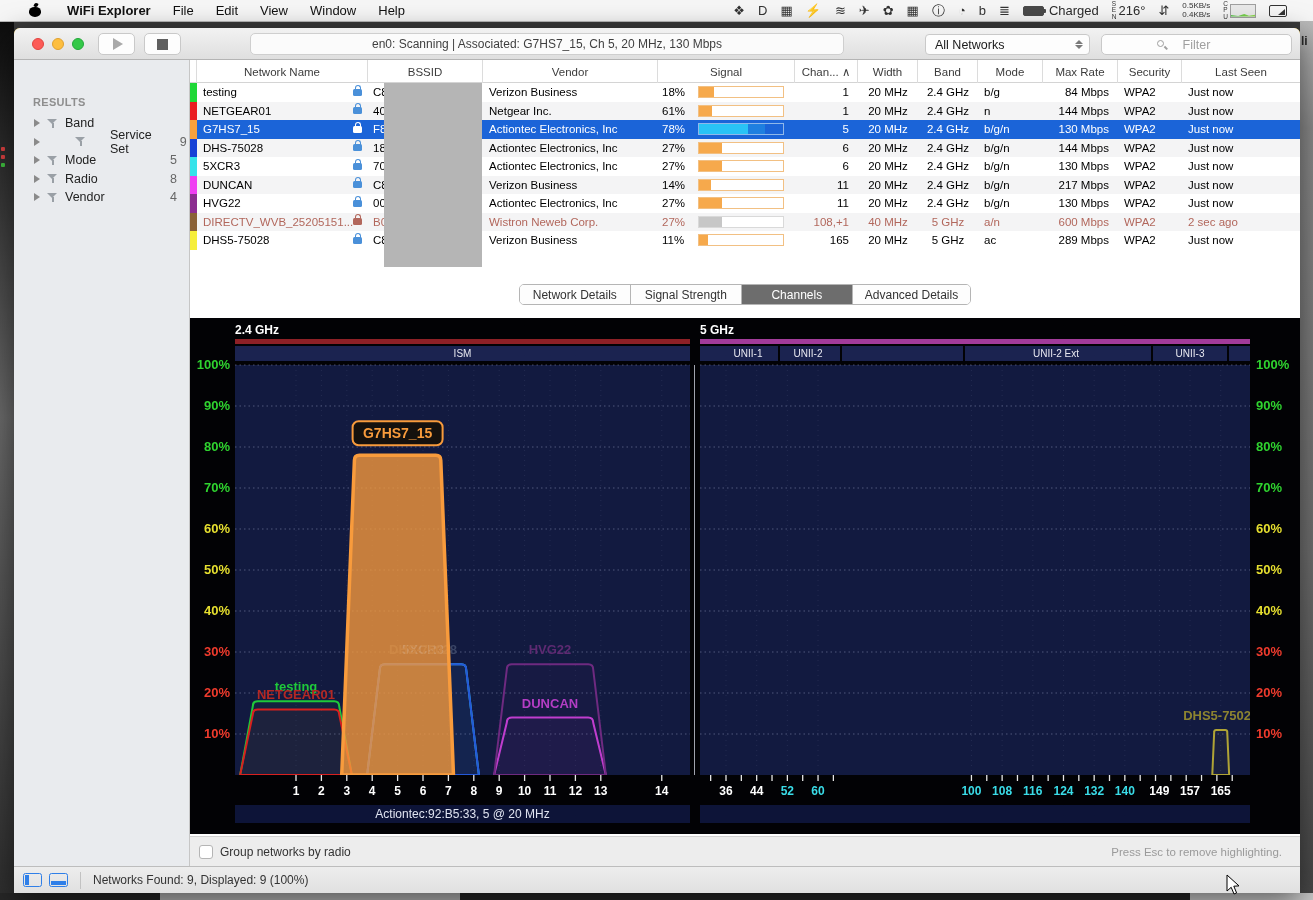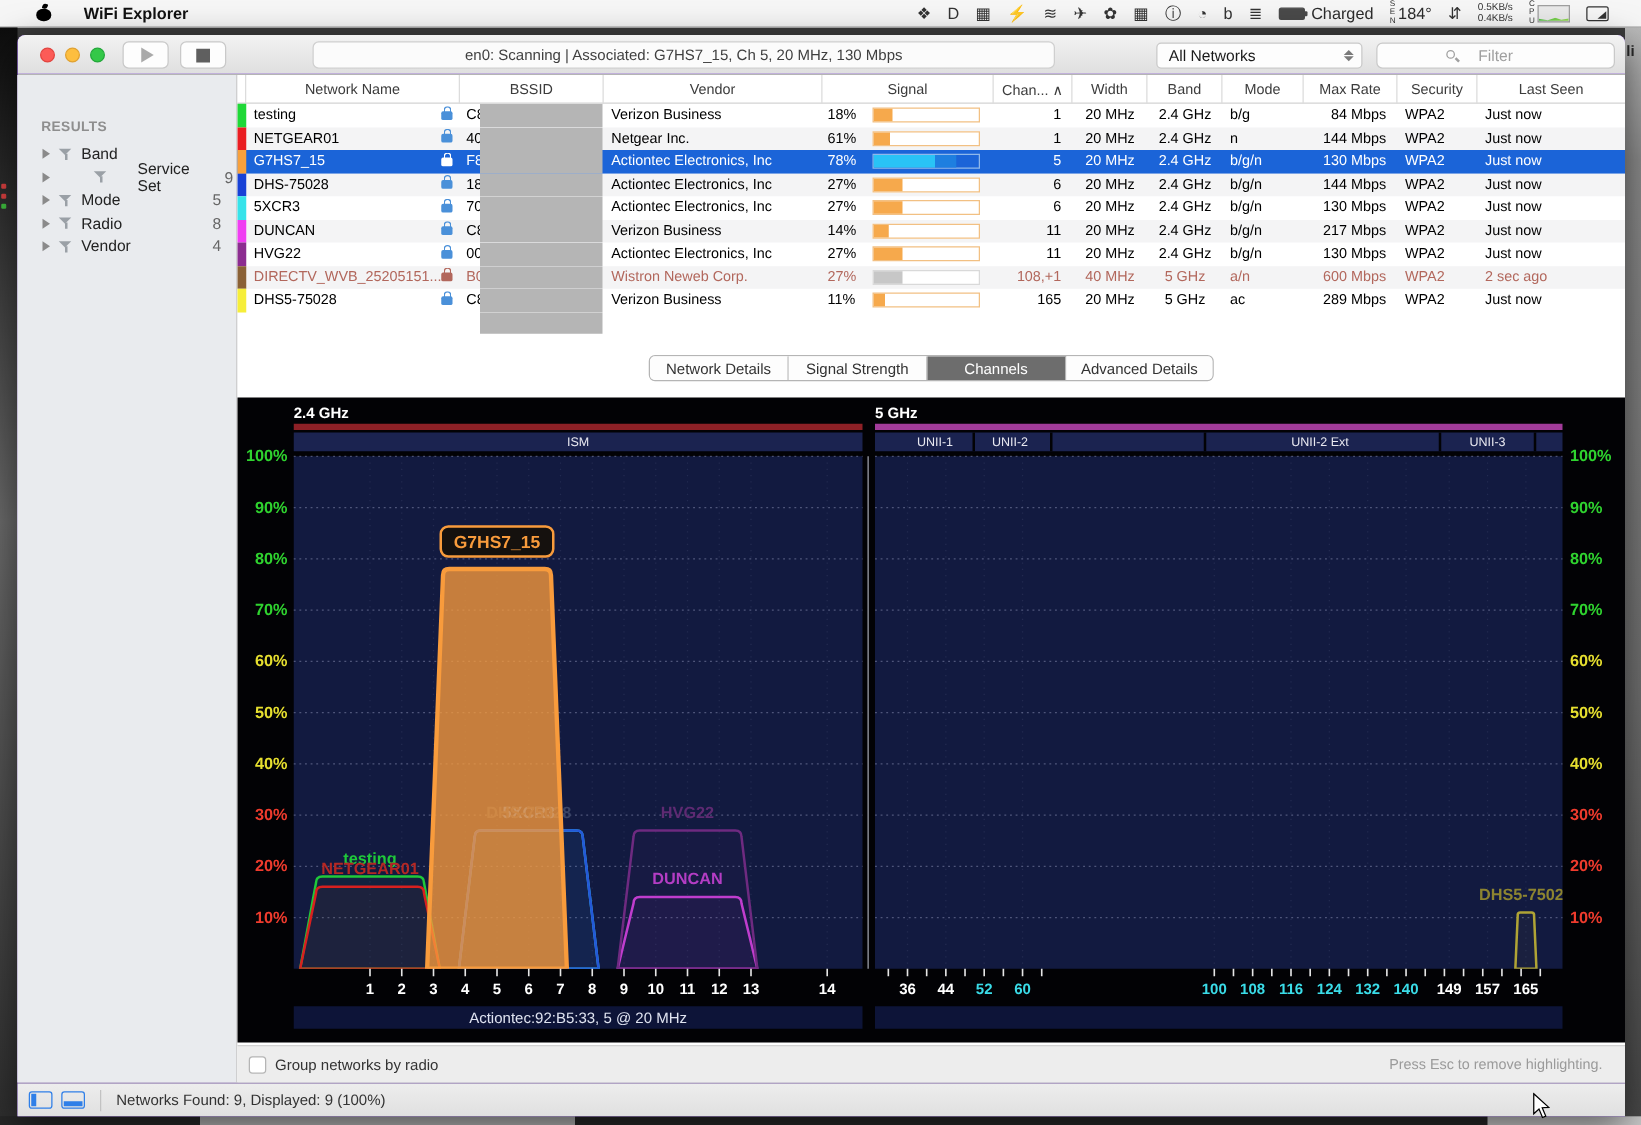--- a/index.html
+++ b/index.html
@@ -32,21 +32,21 @@
   .battery{display:flex;align-items:center;gap:5px;font-size:13px;}
   .batt-shape{width:21px;height:10px;border:1px solid #4a4a4a;border-radius:2px;background:#4a4a4a;position:relative;}
   .batt-shape::after{content:"";position:absolute;right:-3px;top:2.5px;width:2px;height:4px;background:#4a4a4a;border-radius:0 1px 1px 0;}
   .mini-stack{display:flex;flex-direction:column;font-size:6.5px;line-height:6.5px;color:#333;}
   .cpu-graph{width:26px;height:14px;background:#e9e9e9;border:1px solid #9f9f9f;position:relative;overflow:hidden;}
   .cpu-graph::after{content:"";position:absolute;left:0;bottom:0;width:100%;height:4px;
     background:linear-gradient(90deg,#57c24b,#8fd94c);clip-path:polygon(0 100%,0 60%,30% 90%,55% 40%,75% 80%,100% 55%,100% 100%);}
   .display-icon{width:18px;height:12px;border:1.5px solid #333;border-radius:2px;position:relative;}
   .display-icon::after{content:"";position:absolute;right:1px;bottom:1px;border-left:7px solid transparent;border-bottom:6px solid #333;}
   
-  .window{position:absolute;left:14px;top:28px;width:1286px;height:865px;background:#6d28d9;
+  .window{position:absolute;left:14px;top:28px;width:1286px;height:865px;background:#eab308;
     border-radius:6px 6px 0 0;box-shadow:0 8px 30px rgba(0,0,0,.55);}
   .titlebar{position:absolute;left:0;top:0;width:100%;height:32px;
     background:linear-gradient(#f2f2f2,#dfdfdf);border-bottom:1px solid #b4b4b4;border-radius:6px 6px 0 0;}
   .tl{position:absolute;top:10px;width:12px;height:12px;border-radius:50%;}
   .tl.r{left:18px;background:#fc5b57;border:0.5px solid #e2443f;}
   .tl.y{left:38px;background:#fdbe3f;border:0.5px solid #e0a130;}
   .tl.g{left:58px;background:#34c848;border:0.5px solid #23a83a;}
   .tbtn{position:absolute;top:5px;width:37px;height:22px;background:#fdfdfd;border:1px solid #c9c9c9;
     border-radius:5px;display:flex;align-items:center;justify-content:center;}
   .play-tri{width:0;height:0;border-left:10px solid #a9a9a9;border-top:6px solid transparent;border-bottom:6px solid transparent;margin-left:2px;}
@@ -135,20 +135,27 @@
 <body>
 
 <div class="screen">
 
   <div class="menubar">
     <div class="left">
       <div class="mitem">
           <span class="apple"></span>
         </div>
       <div class="mitem appname">WiFi Explorer</div>
+      <div id="menu-items" style="display:flex;">
+          <div class="mitem">File</div>
+          <div class="mitem">Edit</div>
+          <div class="mitem">View</div>
+          <div class="mitem">Window</div>
+          <div class="mitem">Help</div>
+        </div>
     </div>
     <div class="right">
       <span id="status-icons" style="display:flex;gap:13px;">
           <span class="sticon">❖</span>
           <span class="sticon">D</span>
           <span class="sticon">▦</span>
           <span class="sticon">⚡</span>
           <span class="sticon">≋</span>
           <span class="sticon">✈</span>
           <span class="sticon">✿</span>
@@ -161,21 +168,21 @@
       <span class="battery">
         <span class="batt-shape"></span>
         <span>Charged</span>
       </span>
       <span style="display:flex;align-items:center;gap:2px;">
         <span class="mini-stack">
             <span>S</span>
             <span>E</span>
             <span>N</span>
           </span>
-        <span style="font-size:13px;">184°</span>
+        <span style="font-size:13px;">216°</span>
       </span>
       <span class="sticon">⇵</span>
       <span class="mini-stack" style="font-size:8px;line-height:8.5px;">
         <span>0.5KB/s</span>
         <span>0.4KB/s</span>
       </span>
       <span style="display:flex;align-items:center;gap:2px;">
         <span class="mini-stack">
             <span>C</span>
             <span>P</span>

